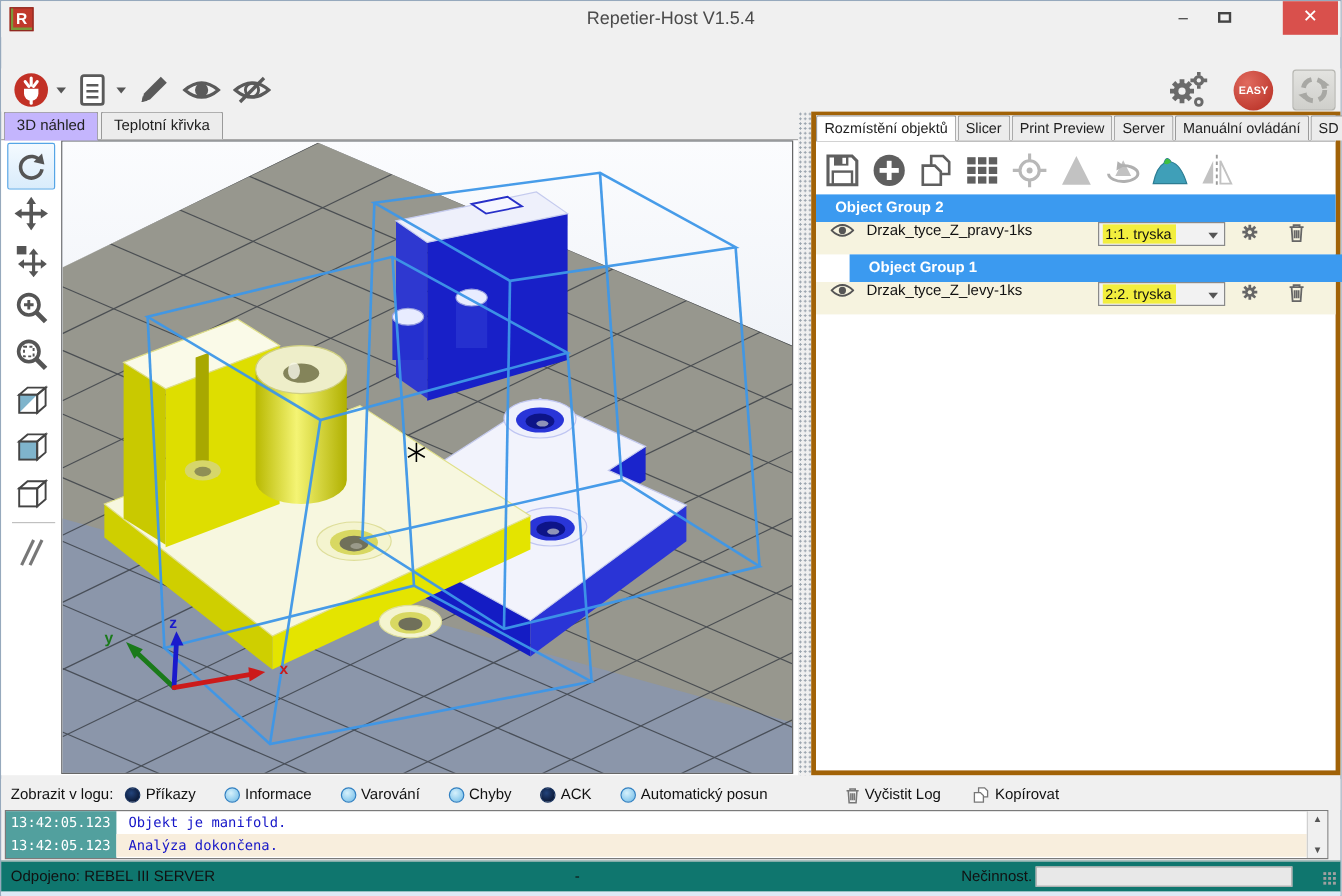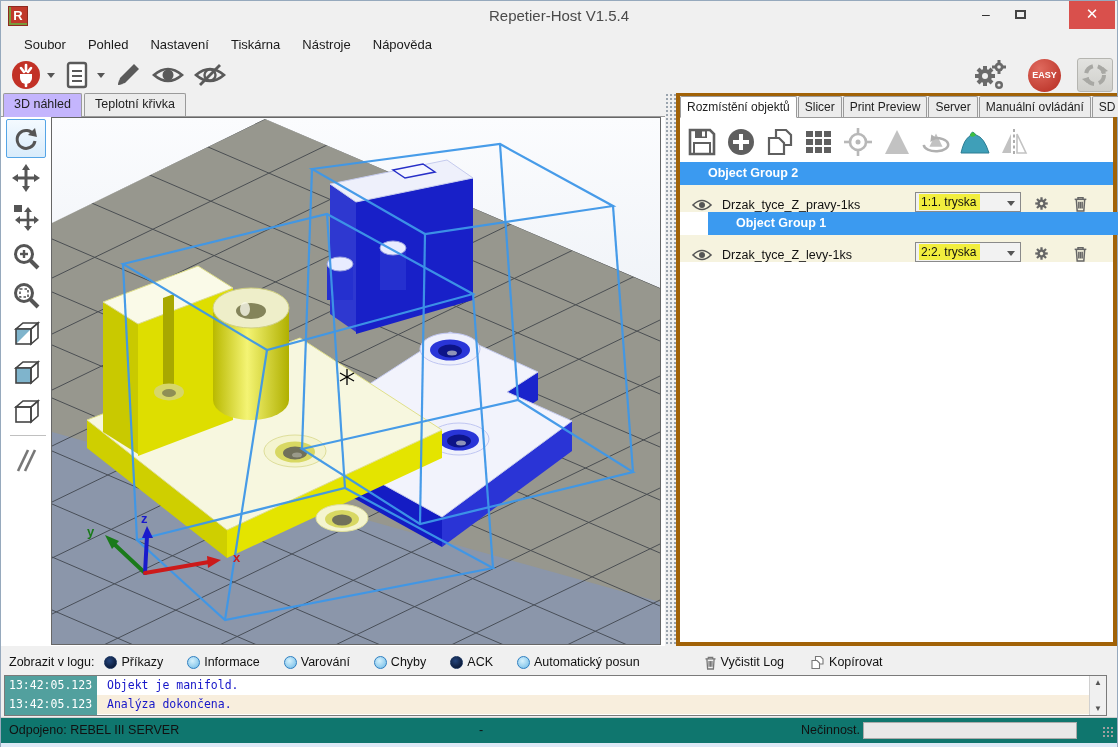--- a/index.html
+++ b/index.html
@@ -44,22 +44,22 @@
   
   .splitter { position:absolute; left:664px; top:92px; width:11px; height:553px; background-image:radial-gradient(#9aa4ae 1px, transparent 1px); background-size:4px 4px; background-color:#f0f0f0; }
 
   
   .right-panel { position:absolute; left:675px; top:92px; width:441px; height:553px; background:#fff; border:4px solid #a16207; }
   .rtabs { position:absolute; left:0; top:-1px; width:100%; height:22px; display:flex; background:#f0f0f0; border-bottom:1px solid #9a9a9a; }
   .rtab { border:1px solid #9a9a9a; border-bottom:none; background:#ececec; padding:3px 6px; font-size:12px; color:#222; white-space:nowrap; border-radius:2px 2px 0 0; margin-right:1px; }
   .rtab.active { background:#fff; border-bottom:1px solid #fff; margin-bottom:-1px; }
   .ricons { position:absolute; left:6px; top:26px; height:38px; display:flex; align-items:center; gap:7px; }
   .ricon { width:32px; height:32px; display:flex; align-items:center; justify-content:center; }
-  .grp-header { position:absolute; left:0; width:100%; height:23px; background:#3b9af0; color:#fff; font-weight:bold; font-size:12.5px; line-height:23px; padding-left:28px; }
-  .grp-row { position:absolute; left:0; width:100%; height:27px; background:#f6f3df; display:flex; align-items:flex-end; }
+  .grp-header { position:absolute; left:0; width:100%; height:23px; background:#3b9af0; color:#fff; font-weight:bold; font-size:12.5px; line-height:23px; padding-left:16px; }
+  .grp-row { position:absolute; left:0; width:100%; height:27px; background:#f6f3df; display:flex; align-items:flex-start; }
   .row-eye { margin-left:12px; width:22px; }
   .row-label { font-size:12.5px; color:#111; margin-left:8px; flex:1; }
   .combo { width:106px; height:20px; border:1px solid #8a8a8a; background:#f2f2f2; display:flex; align-items:center; position:relative; margin-right:12px; }
   .combo-text { background:#f2ee3e; font-size:12px; color:#111; margin-left:3px; padding:1px 4px 1px 2px; white-space:nowrap; }
   .combo-arrow { position:absolute; right:5px; top:8px; width:0; height:0; border-left:4px solid transparent; border-right:4px solid transparent; border-top:5px solid #555; }
   .row-gear { width:40px; text-align:center; }
   .row-trash { width:40px; text-align:center; }
 
   
   .logbar { position:absolute; left:0; top:648px; width:100%; height:26px; background:#f0f0f0; display:flex; align-items:center; font-size:12.5px; color:#111; }
@@ -94,28 +94,20 @@
 <div class="window">
 
   <div class="titlebar">
     <div class="logo">R</div>
     <div class="title-text">Repetier-Host V1.5.4</div>
     <div class="winbtn btn-min">–</div>
     <div class="winbtn btn-max"><span class="maxglyph"></span></div>
     <div class="winbtn btn-close">✕</div>
   </div>
 
-  <div class="menubar">
-    <div class="menu-item">Soubor</div>
-    <div class="menu-item">Pohled</div>
-    <div class="menu-item">Nastavení</div>
-    <div class="menu-item">Tiskárna</div>
-    <div class="menu-item">Nástroje</div>
-    <div class="menu-item">Nápověda</div>
-  </div>
 
   <div class="toolbar">
     <div class="tb-btn">
       <svg width="32" height="32" viewBox="0 0 32 32">
         <circle cx="16" cy="16" r="14" fill="#c23126"></circle>
         <g stroke="#fff" stroke-width="2.6" fill="none" stroke-linecap="round">
           <path d="M16 6 v6"></path>
             <path d="M11 9 l3 4"></path>
             <path d="M21 9 l-3 4"></path>
           <path d="M10 15 h12 v4 a6 6 0 0 1 -12 0 z" fill="#fff" stroke="none"></path>

